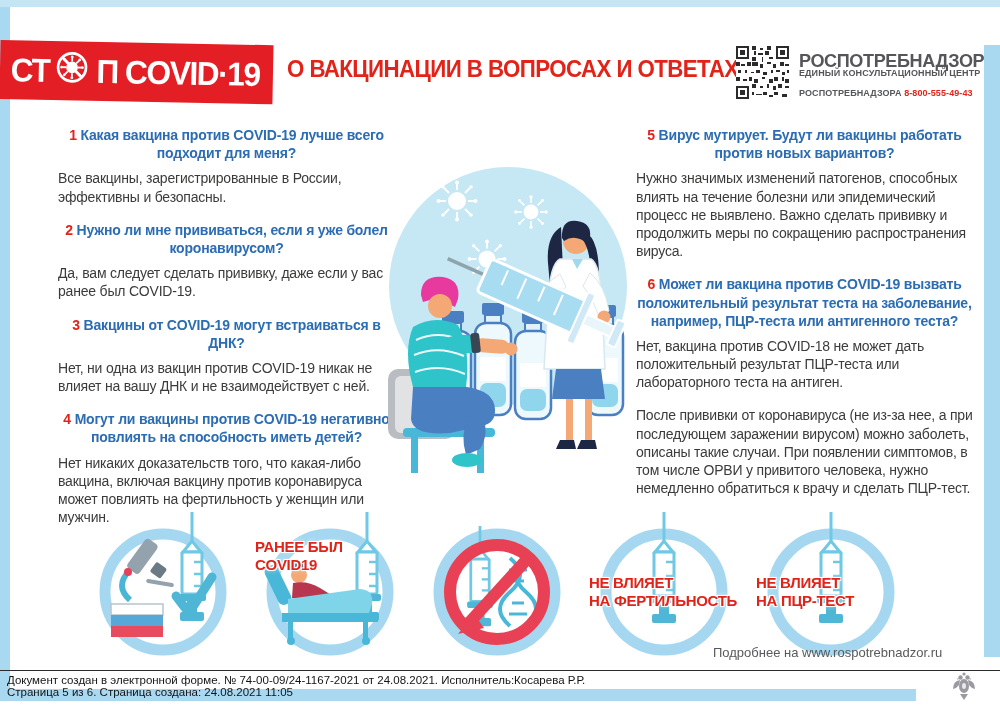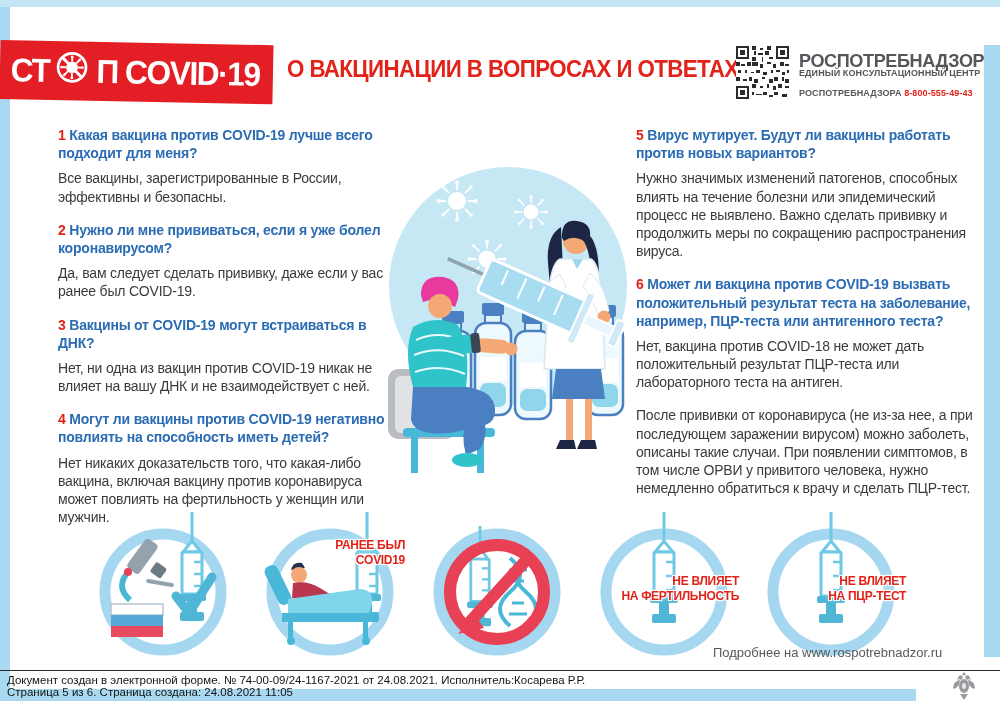--- a/index.html
+++ b/index.html
@@ -24,32 +24,32 @@
     letter-spacing:-0.4px;transform:scaleX(0.95);transform-origin:left;white-space:nowrap;}
   .org-sub1{position:absolute;left:799px;top:68px;font-size:9px;font-weight:bold;color:#55565a;letter-spacing:0.1px;white-space:nowrap;}
   .org-sub2{position:absolute;left:799px;top:88px;font-size:9px;font-weight:bold;color:#55565a;letter-spacing:0.1px;white-space:nowrap;}
   .org-sub2 .phone{color:#e2231a;}
 
   
   .col{position:absolute;top:126px;width:337px;}
   .col-left{left:58px;}
   .col-right{left:636px;}
   .qa-item{margin-bottom:15px;}
-  .qa-q{font-size:14px;font-weight:bold;color:#2b6cb3;line-height:1.3;letter-spacing:-0.2px;margin-bottom:7px;}
+  .qa-q{font-size:14px;font-weight:bold;color:#2b6cb3;line-height:1.3;letter-spacing:-0.2px;margin-bottom:7px;text-align:center;}
   .qa-num{color:#e2231a;}
   .qa-a{font-size:14px;color:#3b3b3a;line-height:1.3;letter-spacing:-0.2px;}
 
   
   .illustration{position:absolute;left:383px;top:133px;width:252px;height:378px;}
 
   
   .badge{position:absolute;top:512px;width:150px;height:150px;}
   .badge svg{position:absolute;left:0;top:0;}
-  .badge-label{position:absolute;left:0;width:150px;text-align:right;color:#e2231a;font-weight:bold;
-    font-size:12px;line-height:1.22;letter-spacing:-0.3px;
+  .badge-label{position:absolute;left:0;width:150px;text-align:left;color:#e2231a;font-weight:bold;
+    font-size:15px;line-height:1.22;letter-spacing:-0.3px;
     text-shadow:-1px -1px 0 #fff,1px -1px 0 #fff,-1px 1px 0 #fff,1px 1px 0 #fff,0 0 5px #fff;}
   .label-top{top:26px;}
   .label-mid{top:62px;}
 
   .more-info{position:absolute;left:713px;top:645px;font-size:13px;color:#58595b;white-space:nowrap;}
 
   
   .footer-rule{position:absolute;left:0;top:670px;width:1000px;height:0;border-top:1.5px solid #2a2a2a;}
   .footer-line1{position:absolute;left:7px;top:674px;font-size:11.5px;color:#141414;white-space:nowrap;z-index:3;}
   .footer-line2{position:absolute;left:7px;top:686px;font-size:11.5px;color:#141414;white-space:nowrap;z-index:3;}

